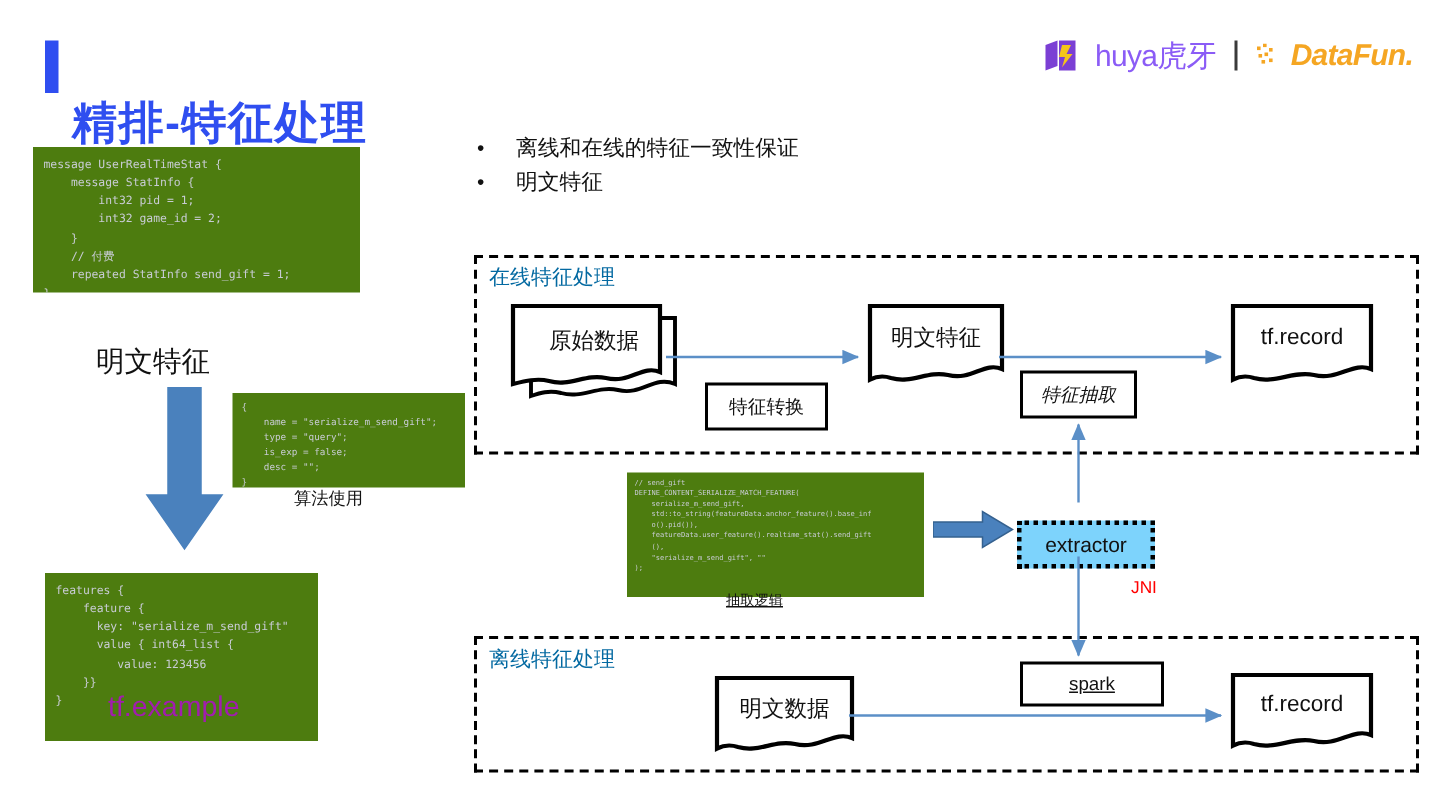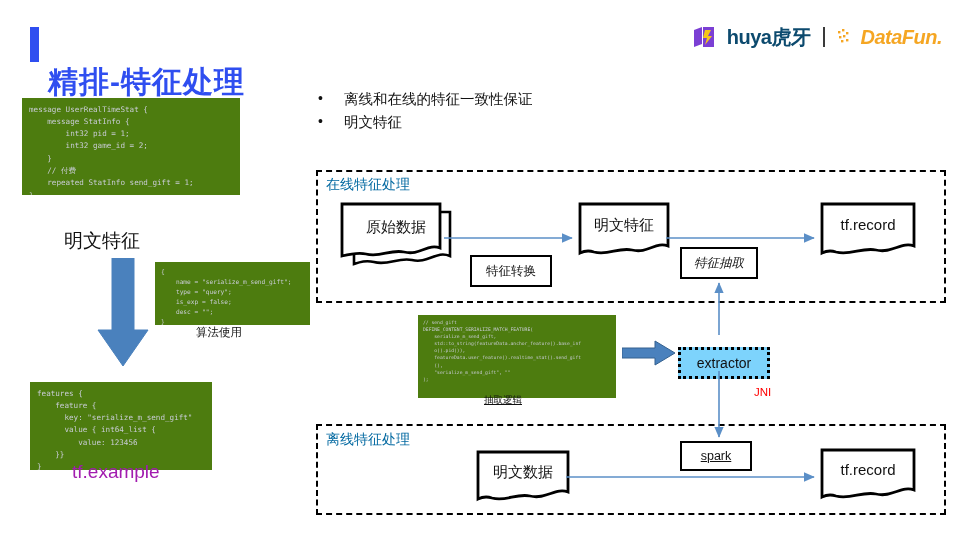--- a/index.html
+++ b/index.html
@@ -29,21 +29,21 @@
     margin-top: 40px;
   }
   
   #logo-group {
     position: absolute; right: 18px; top: 22px;
     display: flex; align-items: center; gap: 9px;
     height: 30px;
   }
   #huya-mark { width: 26px; height: 26px; position: relative; }
   #huya-text {
-    font-size: 20px; font-weight: bold; color: #0c4a6e;
+    font-size: 20px; font-weight: normal; color: #8b5cf6;
     letter-spacing: -0.5px; white-space: nowrap;
   }
   #logo-divider {
     width: 2px; height: 20px; background: #3a3a3a; margin: 0 4px;
   }
   #datafun-dots { position: relative; width: 13px; height: 16px; }
   #datafun-text {
     font-size: 20px; font-weight: bold; font-style: italic;
     color: #f5a623; letter-spacing: -0.5px; white-space: nowrap;
   }
@@ -73,21 +73,21 @@
   }
   #code-proto {
     left: 22px; top: 90px; width: 218px; height: 97px;
     font-size: 7.6px; line-height: 1.62; padding: 6px 7px;
   }
   #code-algo {
     left: 155px; top: 256px; width: 155px; height: 63px;
     font-size: 6.2px; line-height: 1.62; padding: 5px 6px;
   }
   #code-features {
-    left: 30px; top: 374px; width: 182px; height: 88px;
+    left: 30px; top: 374px; width: 182px; height: 112px;
     font-size: 7.6px; line-height: 1.62; padding: 6px 7px;
   }
   #code-extract {
     left: 418px; top: 310px; width: 198px; height: 83px;
     font-size: 4.7px; line-height: 1.52; padding: 4px 5px;
   }
   
   #label-mingwen {
     position: absolute; left: 64px; top: 228px;
     font-size: 19px; color: #111; white-space: nowrap;
@@ -145,21 +145,21 @@
     position: absolute;
     border: 2.2px solid #000;
     background: #fff;
     box-sizing: border-box;
     display: flex; align-items: center; justify-content: center;
     font-size: 12.5px; color: #111;
     white-space: nowrap;
   }
   #node-tezheng-zhuanhuan { left: 470px; top: 255px; width: 82px; height: 32px; }
   #node-tezheng-chouqu   { left: 680px; top: 247px; width: 78px; height: 32px; font-style: italic; }
-  #node-spark            { left: 680px; top: 441px; width: 72px; height: 30px; text-decoration: underline; }
+  #node-spark            { left: 680px; top: 441px; width: 96px; height: 30px; text-decoration: underline; }
   #node-extractor {
     position: absolute; left: 678px; top: 347px; width: 92px; height: 32px;
     border: 3px dotted #000; background: #7dd3fc; box-sizing: border-box;
     display: flex; align-items: center; justify-content: center;
     font-size: 14px; color: #111; white-space: nowrap;
   }
   
   #connectors {
     position: absolute; left: 0; top: 0; width: 960px; height: 540px;
     pointer-events: none;

